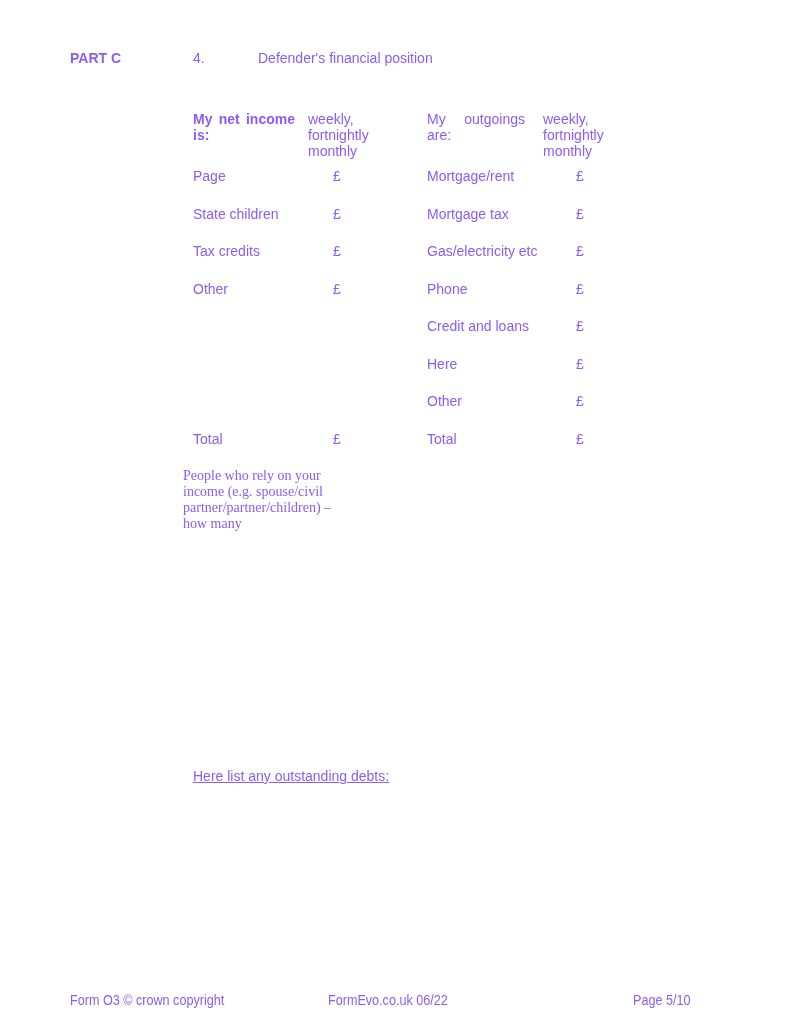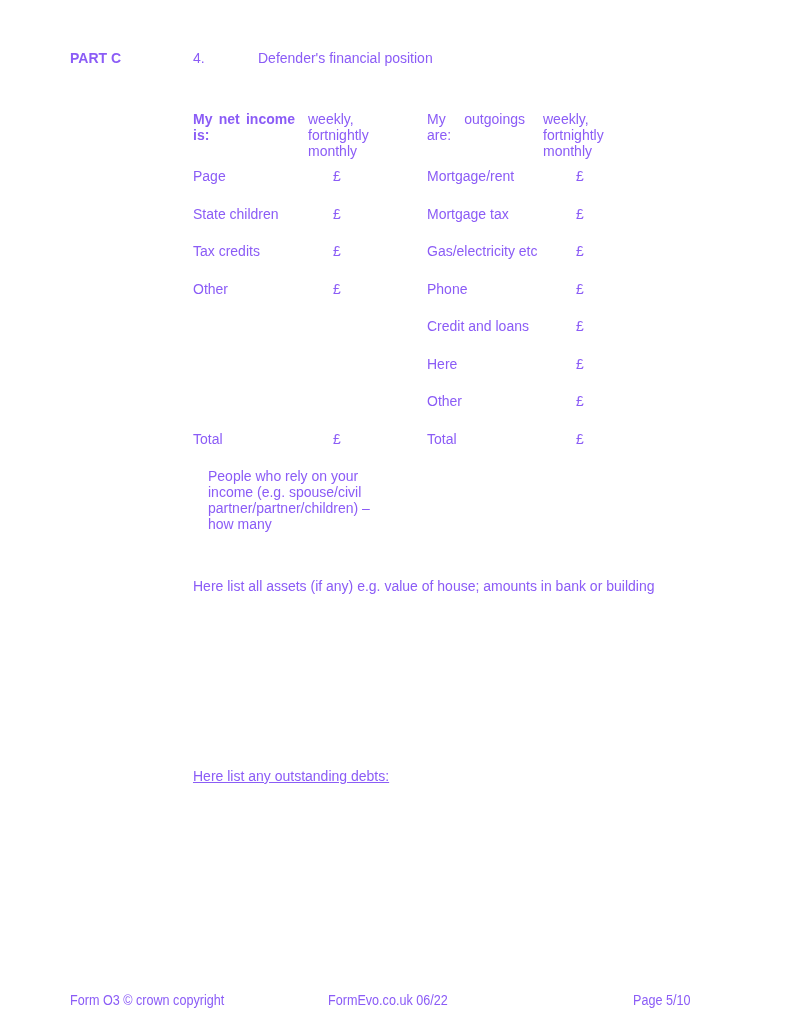--- a/index.html
+++ b/index.html
@@ -25,21 +25,21 @@
     align-items: start;
   }
   .trow.head { height: 57px; }
   .trow.data { height: 37.5px; }
   .hdr-income   { width: 102px; text-align: justify; font-weight: bold; }
   .hdr-outgoing { width: 98px;  text-align: justify; font-weight: normal; }
   .freq { width: 80px; }
   .freq.left  { margin-left: -25px; }
   .freq.right { margin-left: -33px; }
 
-  .dependants { position: absolute; left: 208px; top: 468px; }
+  .dependants { position: absolute; left: 183px; top: 468px; font-family: Liberation Serif, serif; }
   .assets     { position: absolute; left: 193px; top: 578px; }
   .debts      { position: absolute; left: 193px; top: 768px; text-decoration: underline; }
 
   
   .footer-item { position: absolute; top: 992px; transform: scaleX(0.9); transform-origin: left center; white-space: nowrap; }
   .footer-left   { left: 70px; }
   .footer-center { left: 328px; }
   .footer-right  { left: 633px; }
 </style>
 </head>
@@ -110,21 +110,20 @@
   </div>
 
   <div class="dependants">
     <div>People who rely on your</div>
     <div>income (e.g. spouse/civil</div>
     <div>partner/partner/children) –</div>
     <div>how many</div>
   </div>
 
   <div class="assets">
-    <div>Here list all assets (if any) e.g. value of house; amounts in bank or building</div>
   </div>
 
   <div class="debts">Here list any outstanding debts:</div>
 
   <div class="footer-item footer-left">Form O3 © crown copyright</div>
   <div class="footer-item footer-center">FormEvo.co.uk 06/22</div>
   <div class="footer-item footer-right">Page 5/10</div>
 
 </div>
 

